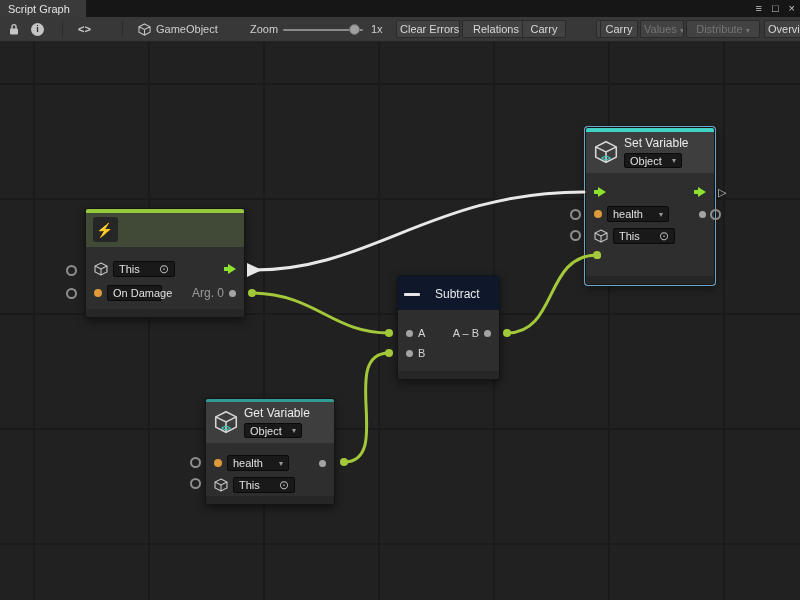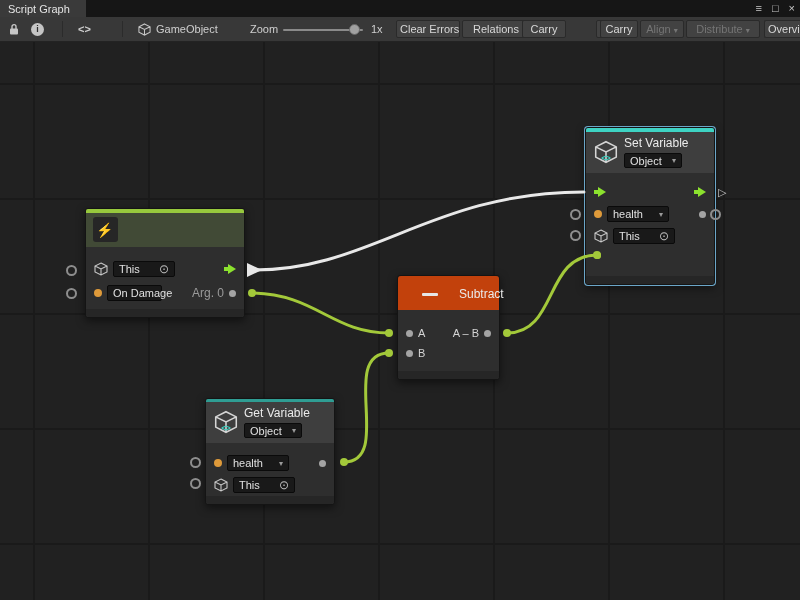--- a/index.html
+++ b/index.html
@@ -117,21 +117,21 @@
   <div class="slider-handle"></div>
   <div class="titem" style="left:371px">
     <span>1x</span>
   </div>
   <div class="tbtn" style="left:396px;width:64px">Clear Errors</div>
   <div class="tbtn" style="left:462px;width:68px">Relations</div>
   <div class="tbtn" style="left:522px;width:44px">Carry</div>
   <div class="tbtn" style="left:596px;width:30px">Dim</div>
   <div class="tbtn" style="left:600px;width:38px">Carry</div>
   <div class="tbtn disabled" style="left:640px;width:44px">
-    <span>Align</span> <span style="font-size:8px">▾</span>
+    <span>Values</span> <span style="font-size:8px">▾</span>
   </div>
   <div class="tbtn disabled" style="left:686px;width:74px">
     <span>Distribute</span> <span style="font-size:8px">▾</span>
   </div>
   <div class="tbtn" style="left:764px;width:40px;border-right:none">Overview</div>
 </div>
 
 <div class="canvas">
 
   <div class="hollow" style="left:66px;top:223px"></div>
@@ -168,21 +168,21 @@
       <span class="dd" style="width:55px">
           <span>On Damage</span>
         </span>
       <span class="muted push">Arg. 0</span>
       <span class="dot port-gray"></span>
     </div>
     <div class="footer"></div>
   </div>
 
   <div class="node" style="left:397px;top:233px;width:103px;height:105px">
-    <div class="hdr-body" style="background:#c2410c;border-radius:3px 3px 0 0;padding:11px 24px 9px;gap:21px">
+    <div class="hdr-body" style="background:#0f172a;border-radius:3px 3px 0 0;padding:11px 6px 9px;gap:15px">
       <span class="minus-ic"></span>
       <div class="node-title">Subtract</div>
     </div>
     <div class="nrow" style="top:48px;height:18px">
       <span class="dot port-gray"></span>
       <span class="lbl">A</span>
       <span class="lbl push">A – B</span>
       <span class="dot port-gray"></span>
     </div>
     <div class="nrow" style="top:68px;height:18px">

